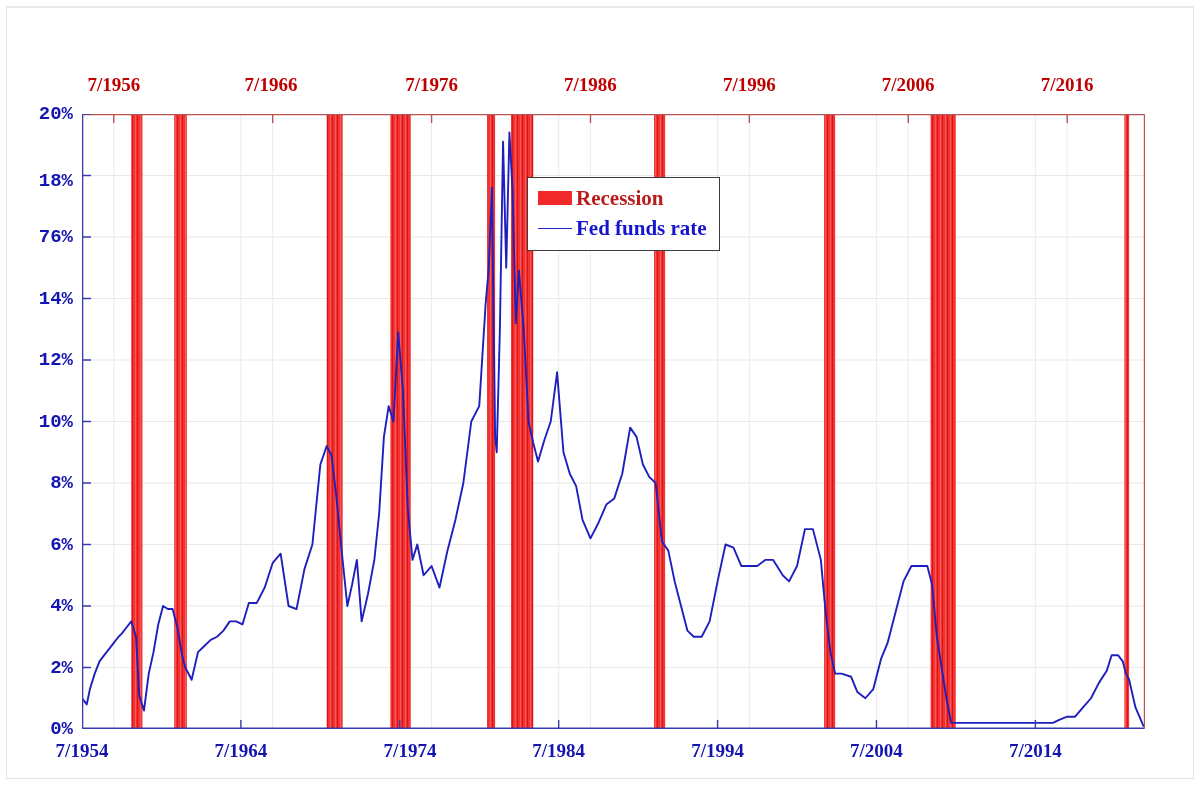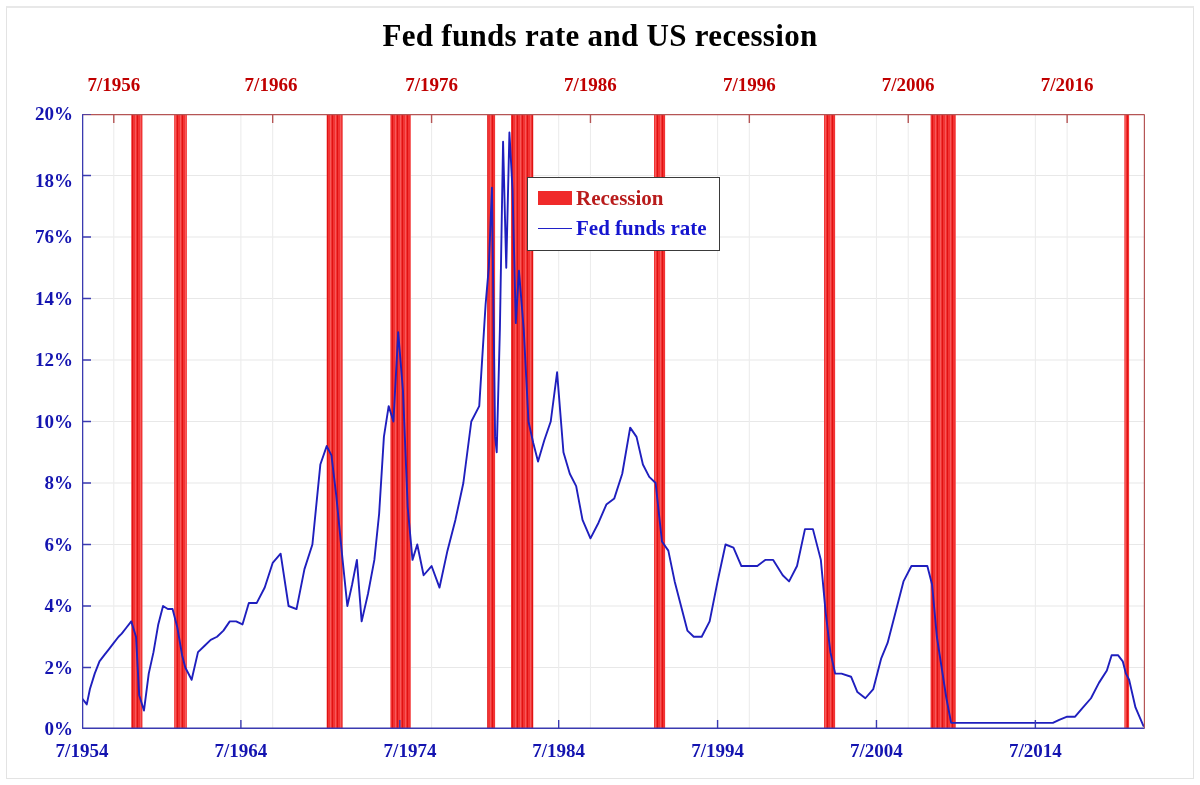--- a/index.html
+++ b/index.html
@@ -2,37 +2,36 @@
 <html><head>
 <meta charset="utf-8">
 <style>
   html,body{margin:0;padding:0;background:#ffffff;}
   body{width:1200px;height:785px;font-family:"Liberation Serif",serif;overflow:hidden;}
   #page{position:relative;width:1200px;height:785px;background:#ffffff;box-sizing:border-box;}
   #outer-frame{position:absolute;left:6px;top:6px;width:1188px;height:773px;border:1px solid #e3e3e3;border-top:2px solid #e8e8e8;box-sizing:border-box;background:#fff;}
   #chart-title{position:absolute;left:0;top:18px;width:1200px;text-align:center;font-family:"Liberation Serif",serif;font-weight:bold;font-size:31px;color:#000;letter-spacing:.3px;}
   .topaxis-label{position:absolute;top:74px;font-family:"Liberation Serif",serif;font-weight:bold;font-size:19px;color:#c00000;text-align:center;transform:translateX(-50%);white-space:nowrap;}
   .botaxis-label{position:absolute;top:740px;font-family:"Liberation Serif",serif;font-weight:bold;font-size:19px;color:#1414b0;text-align:right;transform:translateX(-50%);white-space:nowrap;}
-  .yaxis-label{position:absolute;font-family:Liberation Serif, serif;font-weight:bold;font-size:19px;color:#1414b0;text-align:right;width:70px;left:3px;transform:translateY(-50%);white-space:nowrap;}
+  .yaxis-label{position:absolute;font-family:Liberation Mono, monospace;font-weight:bold;font-size:19px;color:#1414b0;text-align:right;width:70px;left:3px;transform:translateY(-50%);white-space:nowrap;}
   #plot{position:absolute;left:82px;top:114px;width:1063px;height:615px;}
   #plot-svg{position:absolute;left:0;top:0;}
   #legend{position:absolute;left:527px;top:177px;background:#ffffff;border:1.5px solid #3a3a3a;padding:5px 12px 7px 10px;box-sizing:border-box;}
   .legend-row{display:flex;align-items:center;height:30px;white-space:nowrap;}
   .legend-swatch-rec{width:34px;height:14px;background:#f02a2a;margin-right:4px;flex:none;}
   .legend-swatch-line{width:34px;height:0;border-top:1.6px solid #2020c8;margin-right:4px;flex:none;}
   .legend-text-rec{font-family:"Liberation Serif",serif;font-weight:bold;font-size:21px;color:#b91c1c;}
   .legend-text-ffr{font-family:"Liberation Serif",serif;font-weight:bold;font-size:21px;color:#1515cf;}
 </style>
 </head>
 <body>
 
 <div id="page">
   <div id="outer-frame"></div>
 
-  <div id="chart-title">Fed funds rate and US recession</div>
 
   <div id="top-axis"></div>
   <div id="bottom-axis"></div>
   <div id="y-axis"></div>
 
   <div id="plot">
     <svg id="plot-svg" width="1063" height="615" viewBox="0 0 1063 615">
       <defs>
         <pattern id="recPat" width="5" height="6" patternUnits="userSpaceOnUse">
           <rect width="5" height="6" fill="#f23333"></rect>

